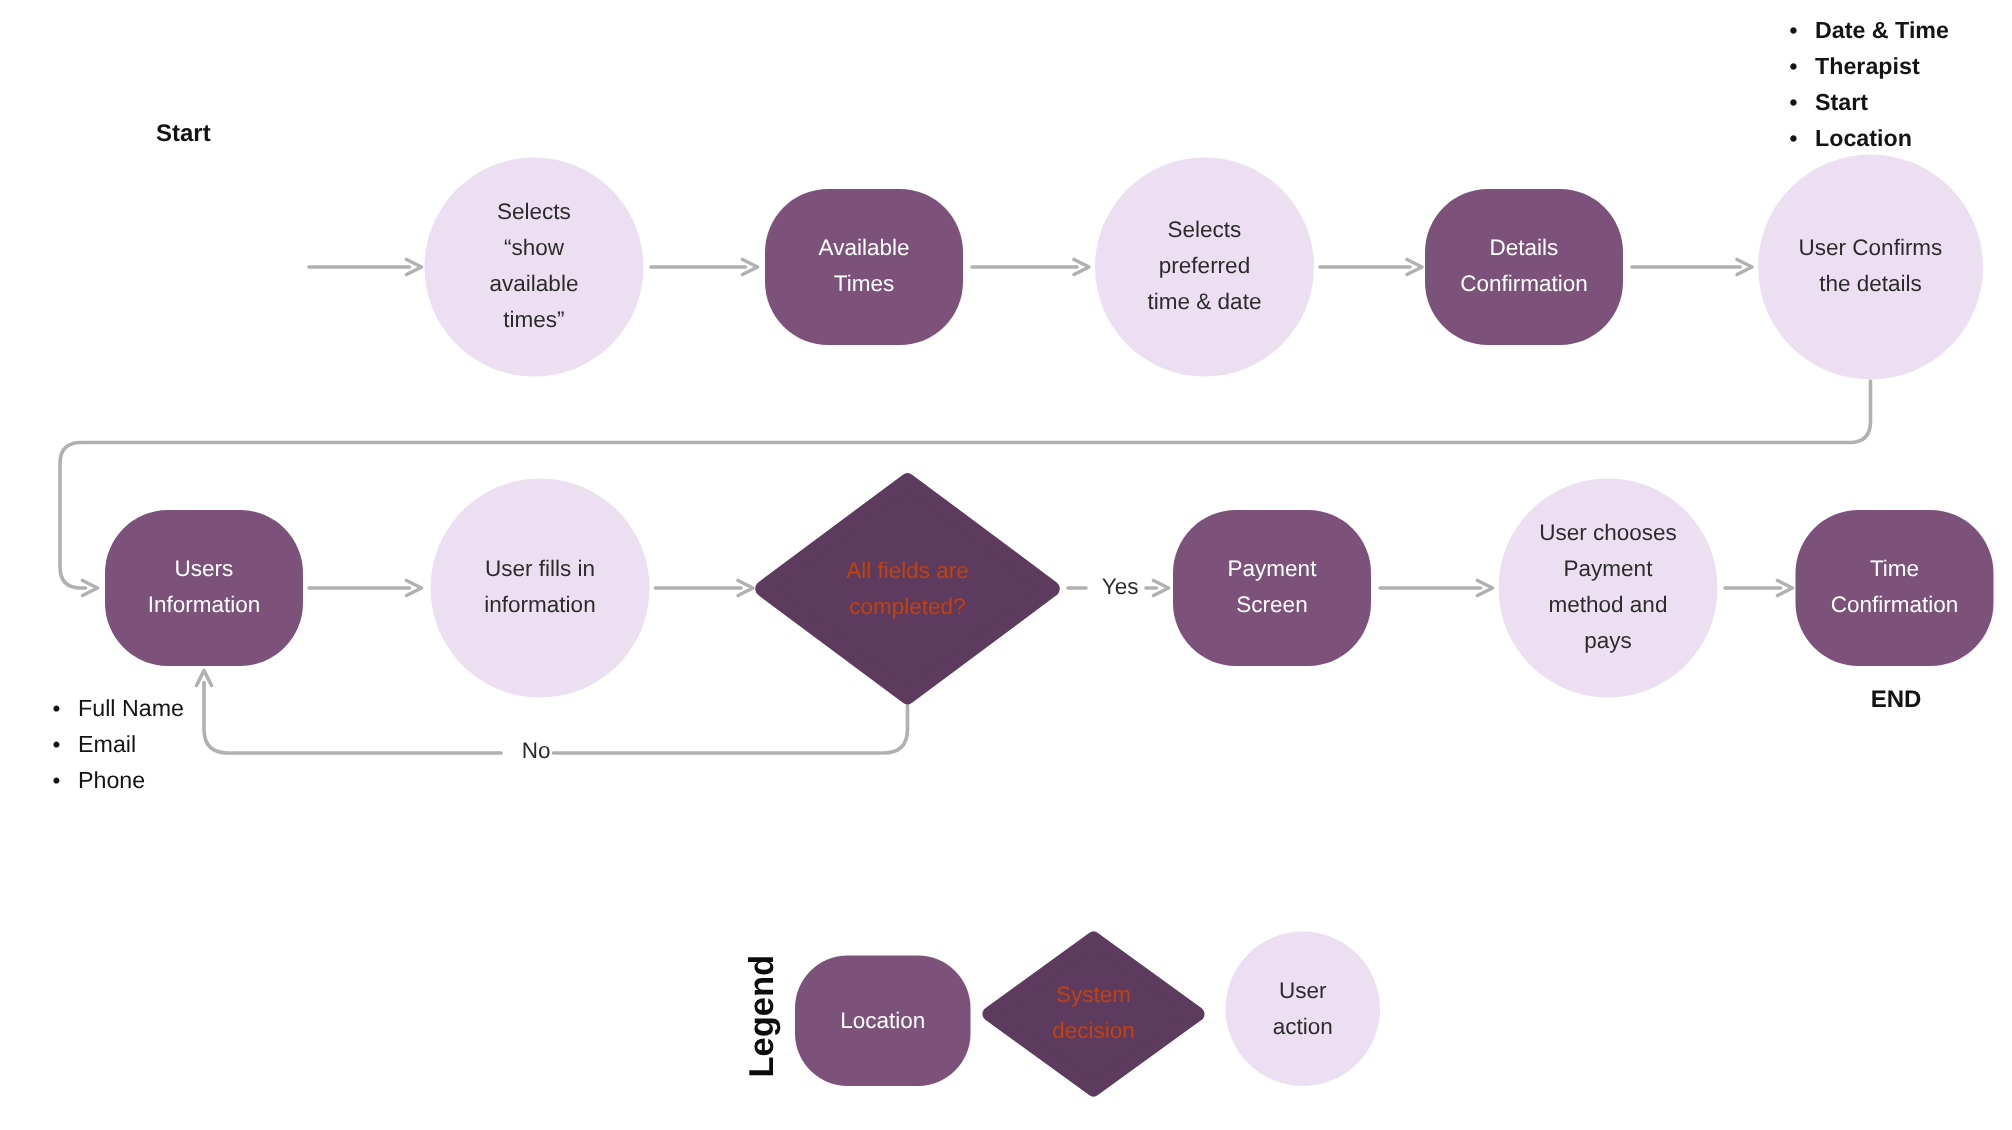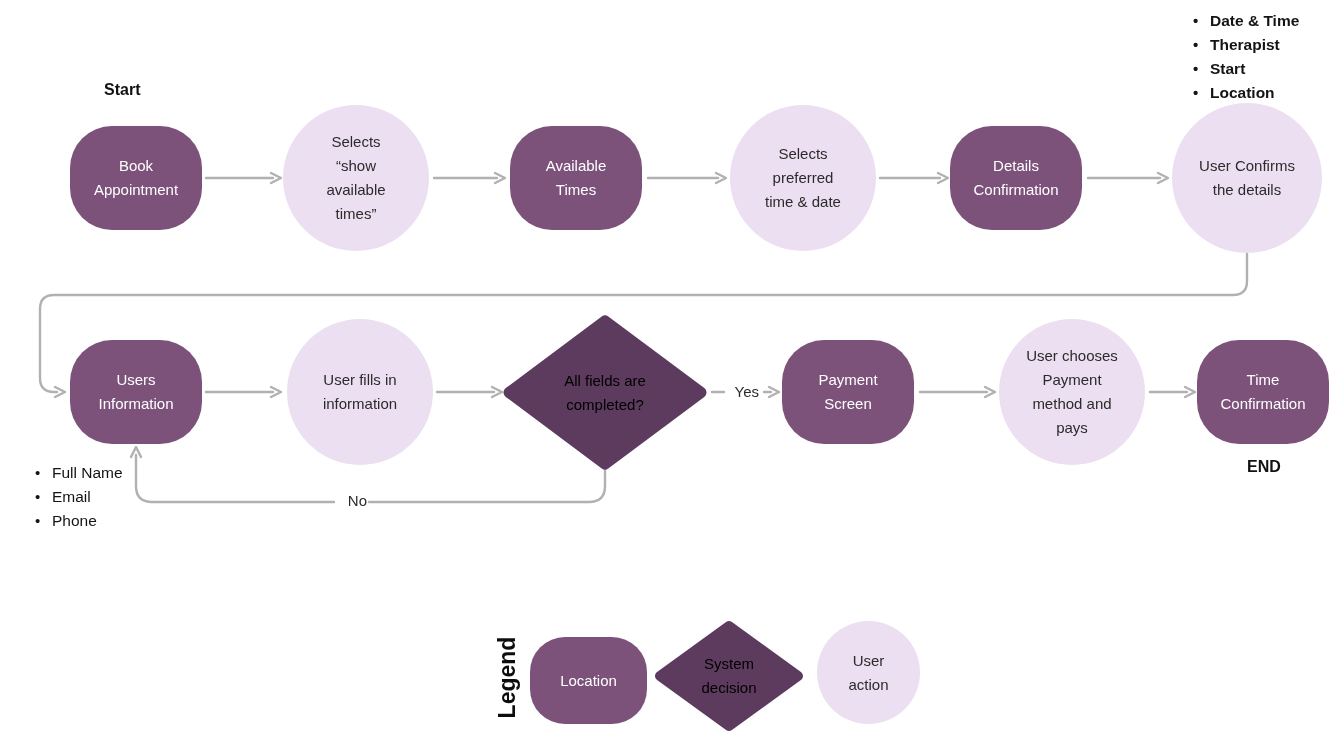--- a/index.html
+++ b/index.html
@@ -5,21 +5,21 @@
   html,body { margin:0; padding:0; background:#ffffff; }
   .canvas {
     position:relative; width:1341px; height:753px; background:#ffffff;
     font-family:"Liberation Sans", sans-serif; overflow:hidden;
   }
   svg.connectors { position:absolute; left:0; top:0; }
   .node { position:absolute; display:flex; align-items:center; justify-content:center;
           text-align:center; font-size:15px; line-height:24px; }
   .process { background:#7c527b; color:#ffffff; width:132px; height:104px; border-radius:42px; }
   .ucircle { background:#ecdff1; color:#2b2b2b; border-radius:50%; width:146px; height:146px; }
-  .diamond { color:#000000; }
+  .diamond { color:#c2410c; }
   .diamond svg { display:block; width:100%; height:100%; }
   .diamond .node-text { position:absolute; inset:0; display:flex; align-items:center; justify-content:center; }
   .node-text { display:inline-block; }
   .flow-label { position:absolute; font-size:15px; color:#2b2b2b; text-align:right; }
   .caption { position:absolute; font-weight:bold; font-size:16px; color:#121212; }
   ul.bullets { position:absolute; margin:0; padding:0; list-style:none; font-size:15.5px;
                line-height:24px; color:#141414; }
   ul.bullets li { display:flex; align-items:baseline; }
   ul.bullets li::before { content:"•"; width:17px; flex:0 0 17px; font-size:15px; }
   .legend-title { position:absolute; font-weight:bold; font-size:23px; color:#0d0d0d;
@@ -78,23 +78,20 @@
         <span>Full Name</span>
       </li>
     <li>
         <span>Email</span>
       </li>
     <li>
         <span>Phone</span>
       </li>
   </ul>
 
-  <div class="node process" style="left:70px; top:126px;">
-    <span class="node-text" style="width:112px;">Book Appointment</span>
-  </div>
   <div class="node ucircle" style="left:283px; top:105px;">
     <span class="node-text" style="width:90px;">Selects “show available times”</span>
   </div>
   <div class="node process" style="left:510px; top:126px;">
     <span class="node-text" style="width:100px;">Available Times</span>
   </div>
   <div class="node process" style="left:950px; top:126px;">
     <span class="node-text" style="width:100px;">Details Confirmation</span>
   </div>
   <div class="node ucircle" style="left:730px; top:105px;">

